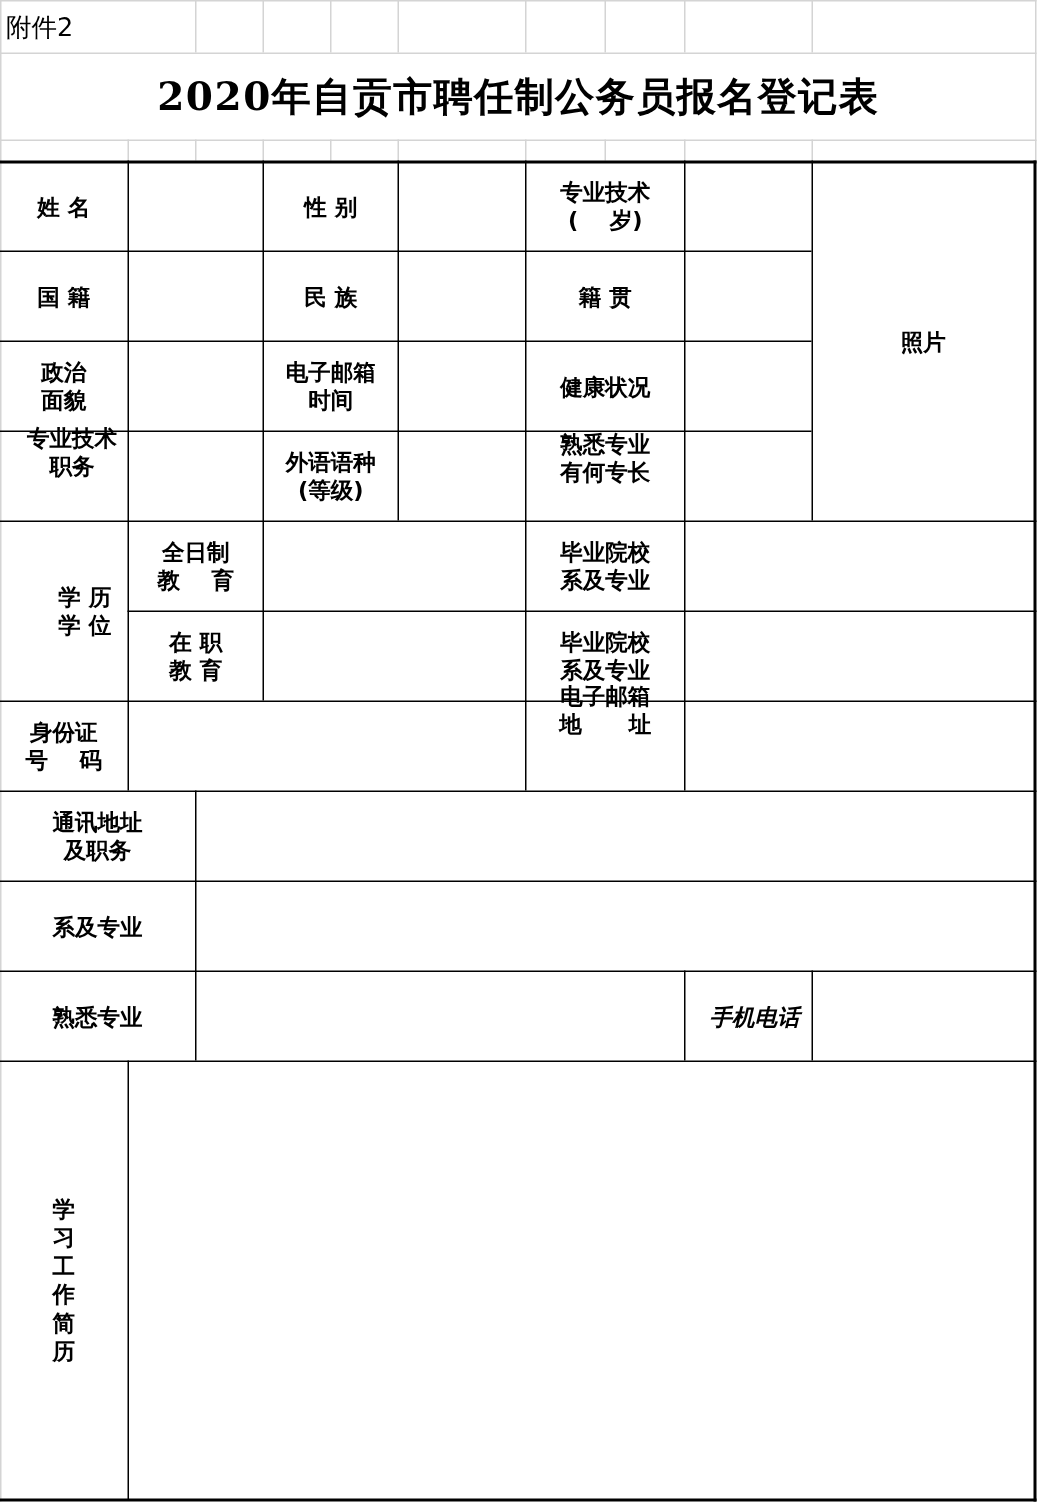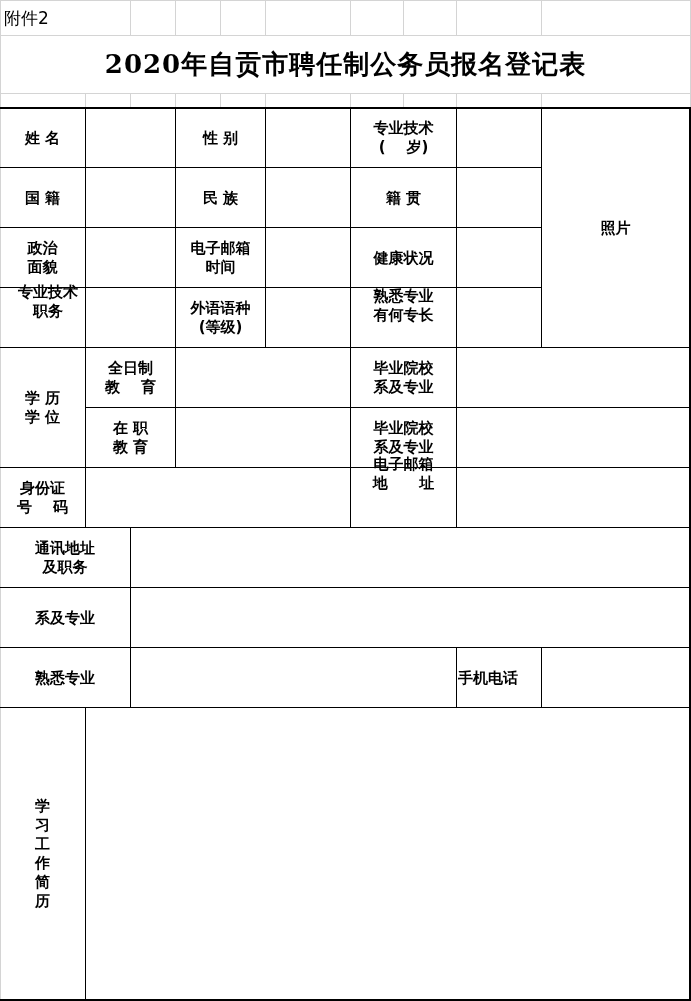--- a/index.html
+++ b/index.html
@@ -98,21 +98,21 @@
 <div class="c" style="left:0;top:272px;width:85px;height:60px;padding-left:11px;">专业技术
 职务</div>
 <div class="c" style="left:86px;top:288px;width:89px;height:60px;"></div>
 <div class="c" style="left:176px;top:288px;width:89px;height:60px;">外语语种
 (等级)</div>
 <div class="c" style="left:266px;top:288px;width:84px;height:60px;"></div>
 <div class="c" style="left:351px;top:276px;width:105px;height:60px;">熟悉专业
 有何专长</div>
 <div class="c" style="left:457px;top:288px;width:84px;height:60px;"></div>
 
-<div class="c" style="left:0;top:348px;width:85px;height:120px;">学 历
+<div class="c" style="left:14px;top:348px;width:85px;height:120px;">学 历
 学 位</div>
 <div class="c" style="left:86px;top:348px;width:89px;height:60px;">全日制
 教    育</div>
 <div class="c" style="left:176px;top:348px;width:174px;height:60px;"></div>
 <div class="c" style="left:351px;top:348px;width:105px;height:60px;">毕业院校
 系及专业</div>
 <div class="c" style="left:457px;top:348px;width:232px;height:60px;"></div>
 
 <div class="c" style="left:86px;top:408px;width:89px;height:60px;">在 职
 教 育</div>
@@ -130,21 +130,21 @@
 
 <div class="c" style="left:0;top:528px;width:130px;height:60px;">通讯地址
 及职务</div>
 <div class="c" style="left:131px;top:528px;width:558px;height:60px;"></div>
 
 <div class="c" style="left:0;top:588px;width:130px;height:60px;">系及专业</div>
 <div class="c" style="left:131px;top:588px;width:558px;height:60px;"></div>
 
 <div class="c" style="left:0;top:648px;width:130px;height:60px;">熟悉专业</div>
 <div class="c" style="left:131px;top:648px;width:325px;height:60px;"></div>
-<div class="c" style="left:446px;top:648px;width:84px;height:60px;">手机电话</div>
+<div class="c" style="left:461px;top:648px;width:84px;height:60px;font-style:italic;">手机电话</div>
 <div class="c" style="left:542px;top:648px;width:147px;height:60px;"></div>
 
 <div class="c vert" style="left:0;top:708px;width:85px;height:291px;">学
 习
 工
 作
 简
 历</div>
 <div class="c" style="left:86px;top:708px;width:603px;height:291px;"></div>
 

